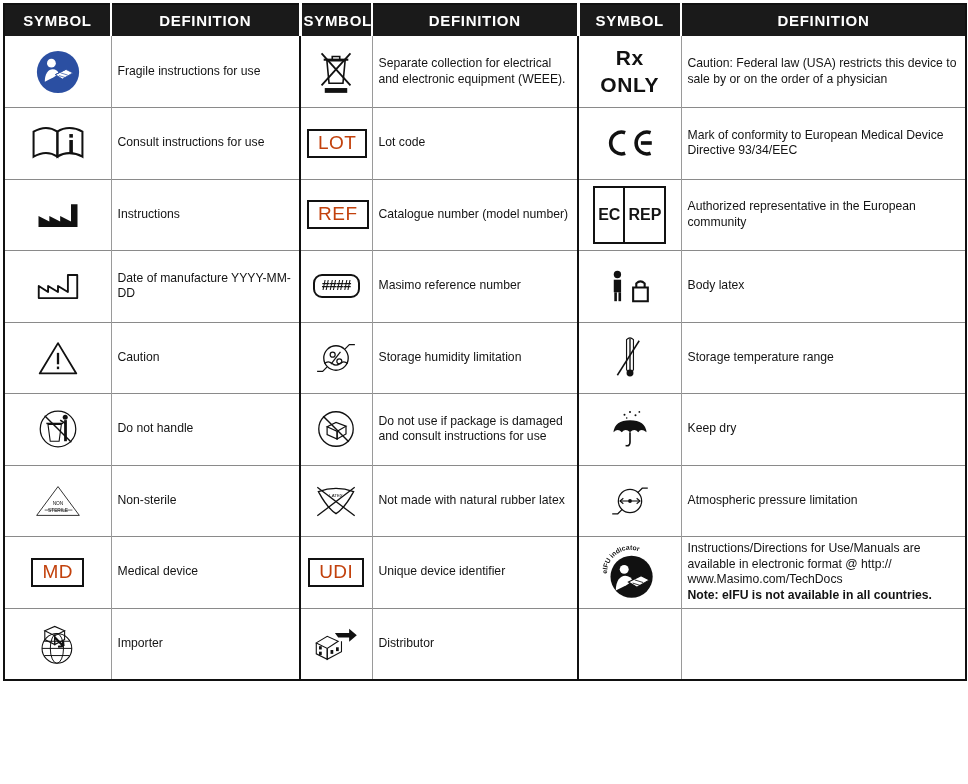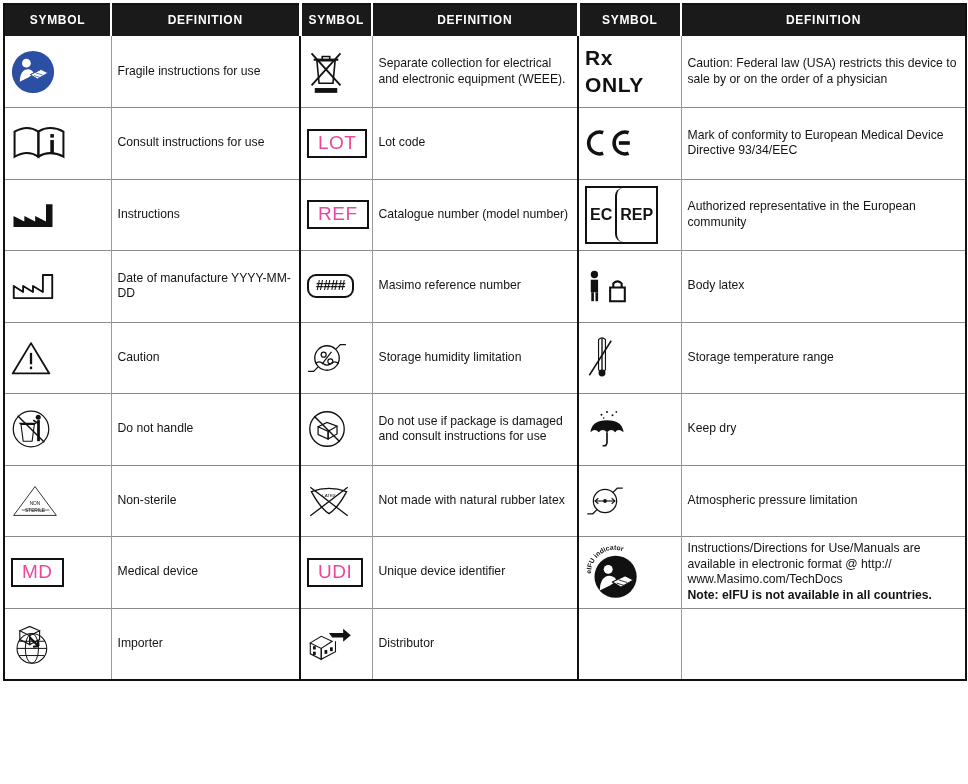--- a/index.html
+++ b/index.html
@@ -23,21 +23,21 @@
   table.symtable {
     border-collapse: collapse;
     table-layout: fixed;
     width: 962px;
     margin: 3px 0 0 3px;
     border: 2px solid #111111;
   }
   table.symtable thead th {
     background: #1a1a1a;
     color: #ffffff;
-    font-size: 12px;
+    font-size: 15px;
     font-weight: bold;
     letter-spacing: 0.7px;
     text-align: center;
     padding: 6px 2px 7px 2px;
     border: 0;
     height: 18px;
     vertical-align: middle;
     margin-left: 14px;
   }
   table.symtable thead th.sep-strong {
@@ -51,21 +51,21 @@
     vertical-align: middle;
     padding: 4px 6px;
     font-size: 12.2px;
     line-height: 1.28;
     background: #ffffff;
   }
   table.symtable tbody tr:first-child td {
     border-top: 0;
   }
   td.sym {
-    text-align: left;
+    text-align: center;
     padding: 3px 2px;
     margin-left: 13px;
   }
   td.defn {
     text-align: left;
     padding-left: 8px;
     padding-right: 8px;
   }
   td.grp-start {
     border-left: 2.5px solid #111111;
@@ -87,41 +87,41 @@
   .ico { display: inline-block; vertical-align: middle; line-height: 0; }
   .boxsym {
     display: inline-block;
     border: 2.5px solid #111;
     padding: 1px 9px 2px 9px;
     font-size: 19px;
     font-weight: 400;
     letter-spacing: 0.5px;
     font-family: "Liberation Sans", sans-serif;
     line-height: 1.15;
-    color: #ec4899;
+    color: #c2410c;
   }
   .rounded {
     display: inline-block;
     border: 2px solid #111;
     border-radius: 9px;
     padding: 1px 7px 2px 7px;
     font-size: 14px;
     font-weight: bold;
     letter-spacing: -0.5px;
     line-height: 1.2;
   }
   .ecrep {
     display: inline-flex;
     border: 2.5px solid #111;
     font-size: 16px;
     font-weight: bold;
     line-height: 1.15;
   }
   .ecrep span { padding: 18px 3px; }
-  .ecrep span + span { border-left: 2.5px solid #111; border-radius: 8px; }
+  .ecrep span + span { border-left: 2.5px solid #111; }
   .rxonly {
     font-size: 21px;
     font-weight: bold;
     letter-spacing: 0.6px;
     color: #111;
   }
   .gtlt {
     font-size: 30px;
     font-weight: bold;
     line-height: 0.9;

